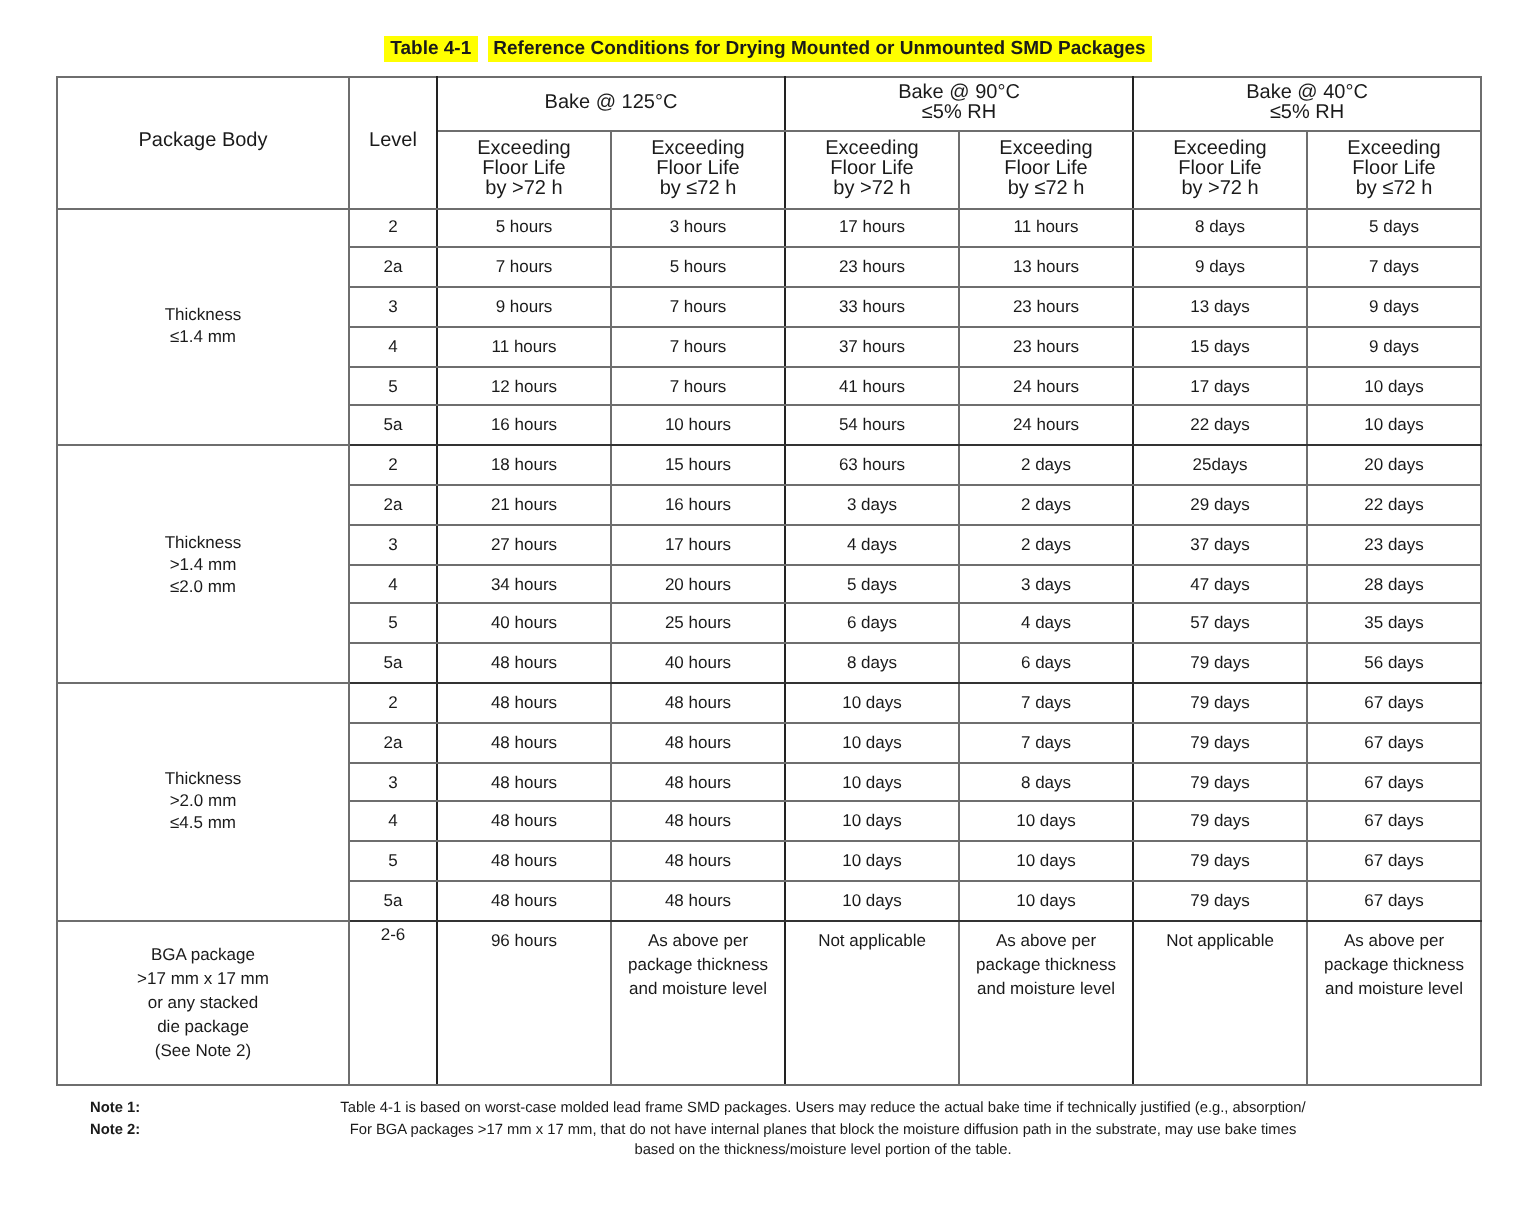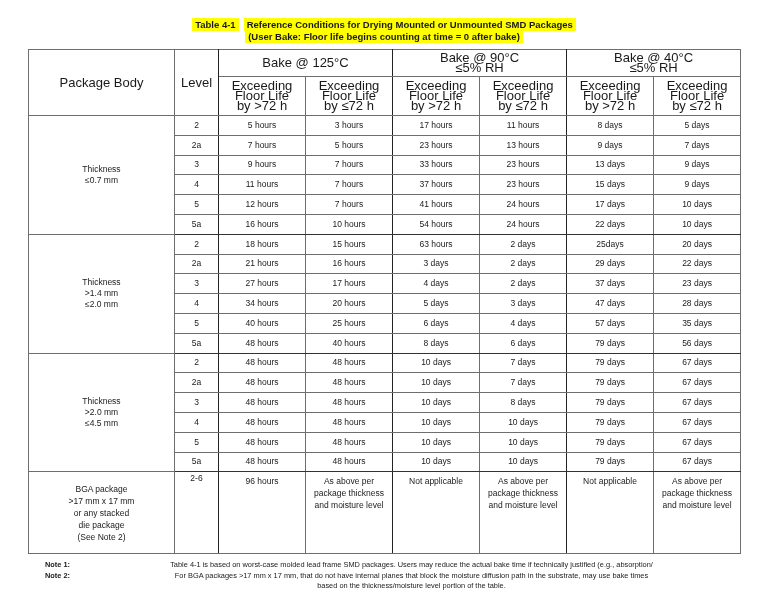--- a/index.html
+++ b/index.html
@@ -53,21 +53,21 @@
   
   table.t41 { border: 1.2px solid #333; }
   .grp-r { border-right: 1.6px solid #222 !important; }
 
   
   .sec-end td { border-bottom: 1.4px solid #333 !important; }
 
   
   .hdr {
     font-weight: bold;
-    font-size: 13px;
+    font-size: 10px;
     line-height: 10px;
     padding: 2px 1px;
   }
   .hdr-bake { height: 26px; }
   .hdr-col  { height: 38px; }
   .hdr-pkg  { font-weight: bold; vertical-align: bottom; padding-bottom: 4px; }
   .hdr-lvl  { font-weight: bold; vertical-align: bottom; padding-bottom: 4px; }
 
   
   .drow td { height: 18.8px; line-height: 11px; }
@@ -111,23 +111,20 @@
   }
   .note-txt { flex: 1 1 auto; text-align: center; }
   .note-txt .cont { display: block; }
 </style>
 </head>
 <body>
 
 <div class="title-block">
   <div class="title-line">
     <span class="hl tbl-num">Table 4-1</span><span class="hl">Reference Conditions for Drying Mounted or Unmounted SMD Packages</span>
-  </div>
-  <div class="title-line">
-    <span class="hl">(User Bake: Floor life begins counting at time = 0 after bake)</span>
   </div>
 </div>
 
 <div class="table-wrap">
   <table class="t41">
     <colgroup>
       <col class="c-pkg">
         <col class="c-lvl">
       <col class="c-d">
         <col class="c-d">
@@ -183,21 +180,21 @@
           <div>Exceeding</div>
           <div>Floor Life</div>
           <div>by ≤72 h</div>
         </td>
       </tr>
     </thead>
     <tbody id="tbody-main">
         <tr class="drow">
           <td rowspan="6" class="pkg-cell">
             <div>Thickness</div>
-            <div>≤0.7 mm</div>
+            <div>≤1.4 mm</div>
           </td>
           <td class="grp-r">2</td>
           <td>5 hours</td>
           <td class="grp-r">3 hours</td>
           <td>17 hours</td>
           <td class="grp-r">11 hours</td>
           <td>8 days</td>
           <td>5 days</td>
         </tr>
         <tr class="drow">

